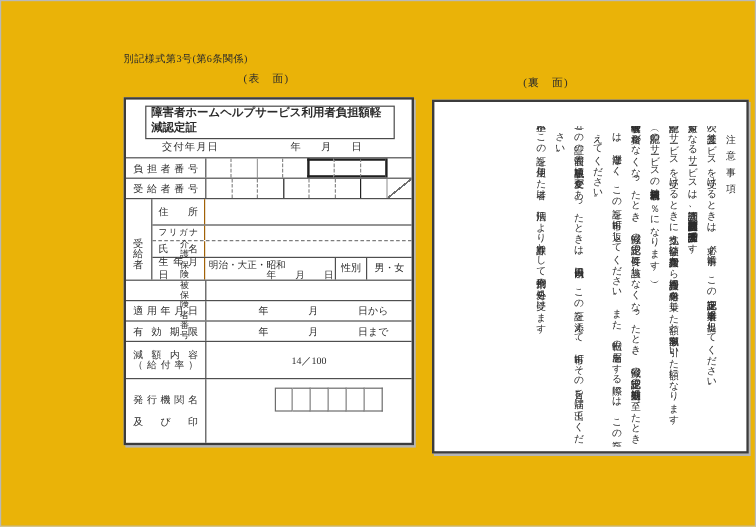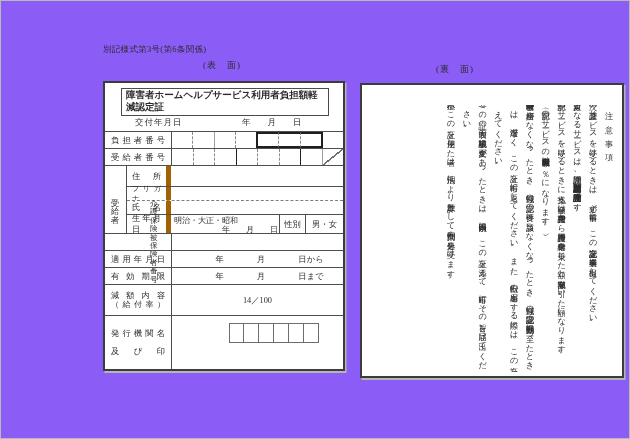--- a/index.html
+++ b/index.html
@@ -1,17 +1,17 @@
 <!DOCTYPE html>
 <html><head>
 <meta charset="utf-8">
 <style>
   html,body{margin:0;padding:0;background:#ffffff;}
   .page{
-    position:relative;width:630px;height:439px;background:#8b5cf6;
+    position:relative;width:630px;height:439px;background:#eab308;
     font-family:"Liberation Serif","DejaVu Serif",serif;
     color:#2b2b2b;overflow:hidden;
   }
   .frame{position:absolute;inset:0;border:1px solid #b9b9b9;pointer-events:none;}
 
   .form-ref{position:absolute;left:103px;top:44px;font-size:8.5px;letter-spacing:.3px;}
   .side-label{position:absolute;font-size:9px;text-align:center;letter-spacing:1px;}
   .side-front{left:103px;top:59px;width:238px;text-align:center;}
   .side-back{left:360px;top:63px;width:190px;}
 
@@ -47,21 +47,21 @@
 
   .group{height:68px;display:flex;border-top:1px solid #4f4f4f;box-sizing:border-box;}
   .vcol{width:22px;box-sizing:border-box;border-right:1px solid #4f4f4f;display:flex;align-items:center;justify-content:center;}
   .vtext{writing-mode:vertical-rl;letter-spacing:9px;margin-bottom:-9px;font-size:8.5px;}
   .subrows{flex:1;display:flex;flex-direction:column;}
   .sub{display:flex;box-sizing:border-box;}
   .sub-addr{height:21px;}
   .sub-furi{height:14px;border-top:1px solid #4f4f4f;}
   .sub-name{height:14px;border-top:1px dashed #7d7d7d;}
   .sub-birth{height:19px;border-top:1px solid #4f4f4f;}
-  .sublbl{width:44px;box-sizing:border-box;border-right:5px solid #a16207;display:flex;align-items:center;padding:0 5px;}
+  .sublbl{width:44px;box-sizing:border-box;border-right:1px solid #a16207;display:flex;align-items:center;padding:0 5px;}
   .furi-size{font-size:7.2px;}
   .subval{flex:1;display:flex;align-items:center;box-sizing:border-box;}
   .birthval{flex:1;box-sizing:border-box;font-size:8px;line-height:9px;padding-top:1px;}
   .eras{display:block;padding-left:3px;}
   .bymd{display:block;text-align:right;padding-right:1px;}
   .sexlbl{width:26px;box-sizing:border-box;border-left:1px solid #4f4f4f;display:flex;align-items:center;justify-content:center;}
   .sexval{width:38px;box-sizing:border-box;border-left:1px solid #4f4f4f;display:flex;align-items:center;justify-content:center;}
 
   .ins-lbl{font-size:7.6px;line-height:8.4px;padding-left:45px;}
   .center-val{flex:1;text-align:center;padding-left:24px;}

